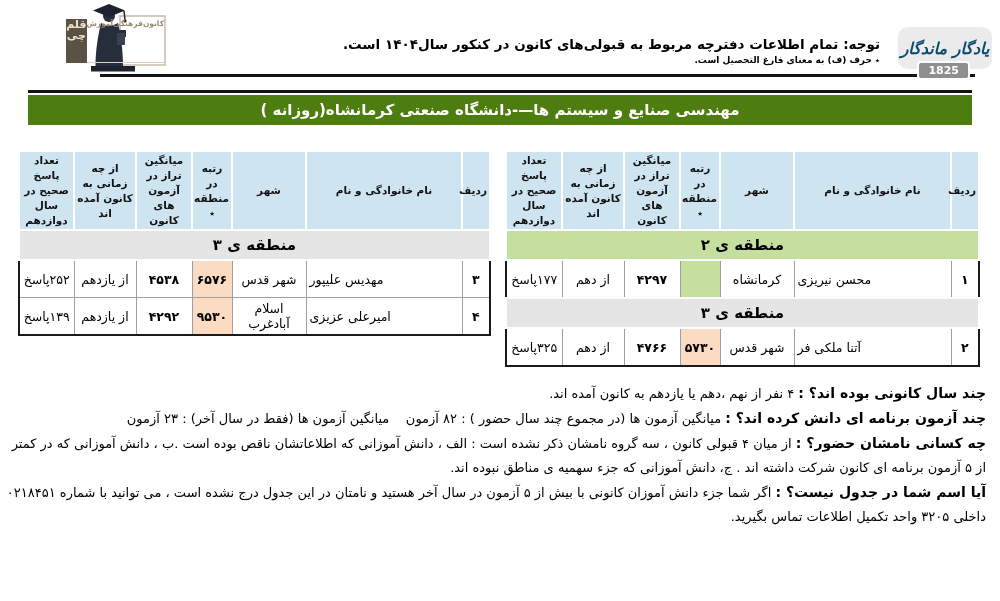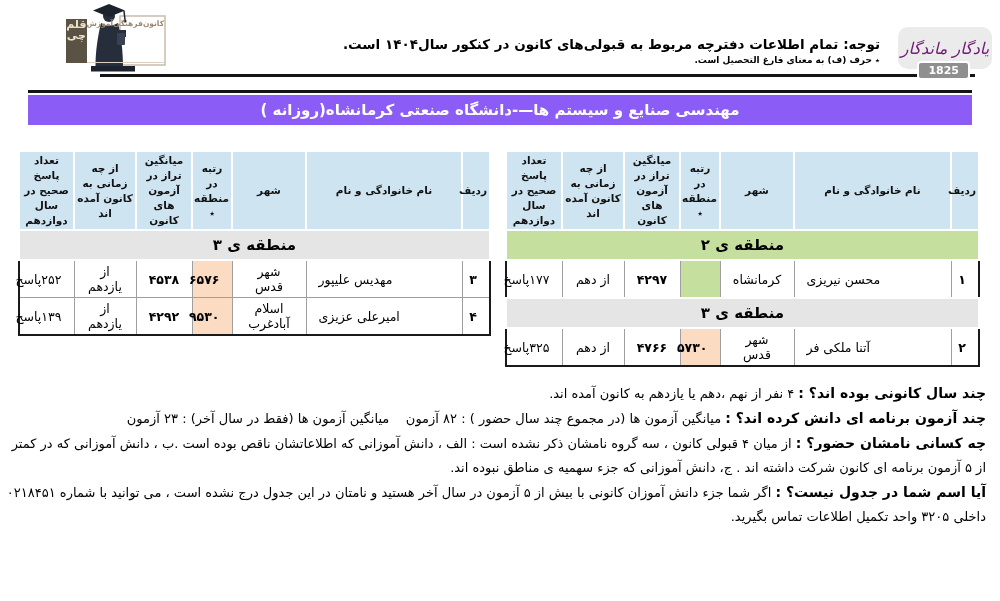--- a/index.html
+++ b/index.html
@@ -19,33 +19,33 @@
   .logo-line{font-size:7.5px;font-weight:700;color:#9b8a70;line-height:10px;border-bottom:1px solid #ddd2c2;}
   .logo-chip{font-size:11px;font-weight:700;color:#efe3c8;background:#5a5244;line-height:11px;}
   .top-rule{position:absolute;left:100px;top:74px;width:875px;height:3px;background:#141414;}
   .note{position:absolute;right:120px;top:36px;direction:rtl;text-align:right;}
   .note-main{font-size:13.5px;font-weight:700;letter-spacing:0;}
   .note-sub{font-size:9px;font-weight:700;margin-top:3px;}
   .brand{position:absolute;right:6px;top:27px;width:100px;height:56px;}
   .brand-bg{
     position:absolute;right:2px;top:0;width:94px;height:42px;background:#ebebeb;border-radius:10px;
     display:flex;align-items:center;justify-content:center;
-    font-family:"DejaVu Serif", serif;font-style:italic;font-weight:400;font-size:16px;color:#701a75;
+    font-family:"DejaVu Serif", serif;font-style:italic;font-weight:700;font-size:16px;color:#0c4a6e;
     direction:rtl;
   }
   .brand-year{
     position:absolute;right:24px;top:34px;background:#8f8f8f;color:#fff;
     border:2px solid #fff;border-radius:4px;padding:1px 9px;
     font-size:11px;font-weight:700;
   }
   
   .titlebar-wrap{position:absolute;left:28px;top:90px;width:944px;}
   .titlebar-topline{height:3px;background:#141414;}
   .titlebar{
-    margin-top:2px;height:30px;background:#8b5cf6;color:#fff;
+    margin-top:2px;height:30px;background:#4d7c0f;color:#fff;
     font-size:15px;font-weight:700;line-height:30px;text-align:center;direction:rtl;
   }
   
   table.ktable{
     position:absolute;top:150px;border-collapse:collapse;table-layout:fixed;
     border:2px solid #1a1a1a;direction:rtl;background:#fff;
   }
   #table-left{left:18px;width:471px;}
   #table-right{left:505px;width:473px;}
   .ktable th{
@@ -54,21 +54,21 @@
     height:56px;padding:1px 2px;text-align:center;vertical-align:middle;
   }
   .ktable td.band{
     border:2px solid #ffffff;height:26px;
     font-size:15px;font-weight:700;text-align:center;vertical-align:middle;
   }
   .band-green{background:#c5df9e;}
   .band-peach{background:#e5e5e5;}
   .ktable td.cell{
     border:1px solid #9f9f9f;height:34px;background:#fff;
-    font-size:12.5px;text-align:center;vertical-align:middle;padding:1px 12px;
+    font-size:12.5px;text-align:center;vertical-align:middle;padding:1px 3px;
   }
   .ktable td.name{text-align:left;padding-right:5px;font-weight:400;}
   .ktable td.num{font-weight:700;}
   .ktable td.rank-green{background:#c5df9e;}
   .ktable td.rank-peach{background:#fbdcc2;font-weight:700;}
   
   .footnotes{
     position:absolute;right:14px;left:6px;top:381px;
     direction:rtl;text-align:right;font-size:13px;line-height:24px;color:#000;
   }

